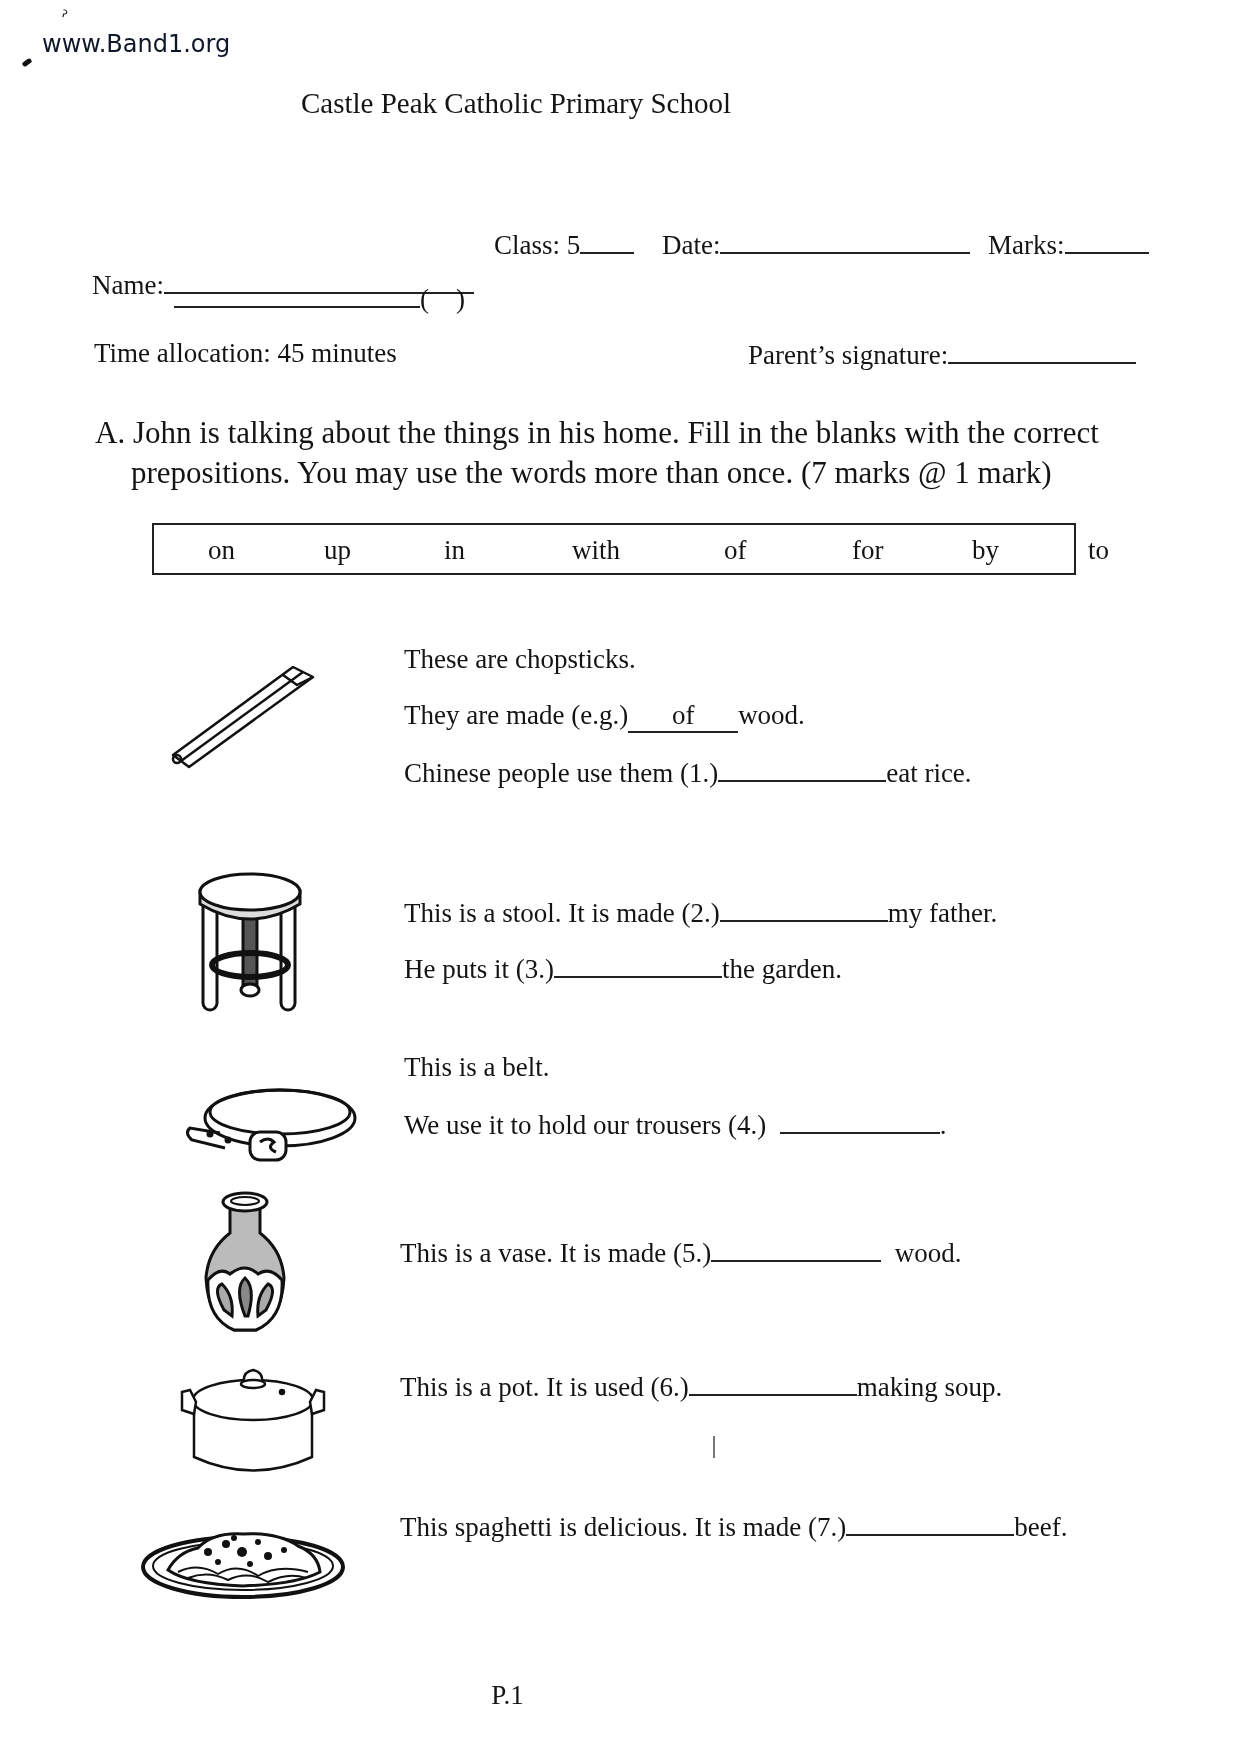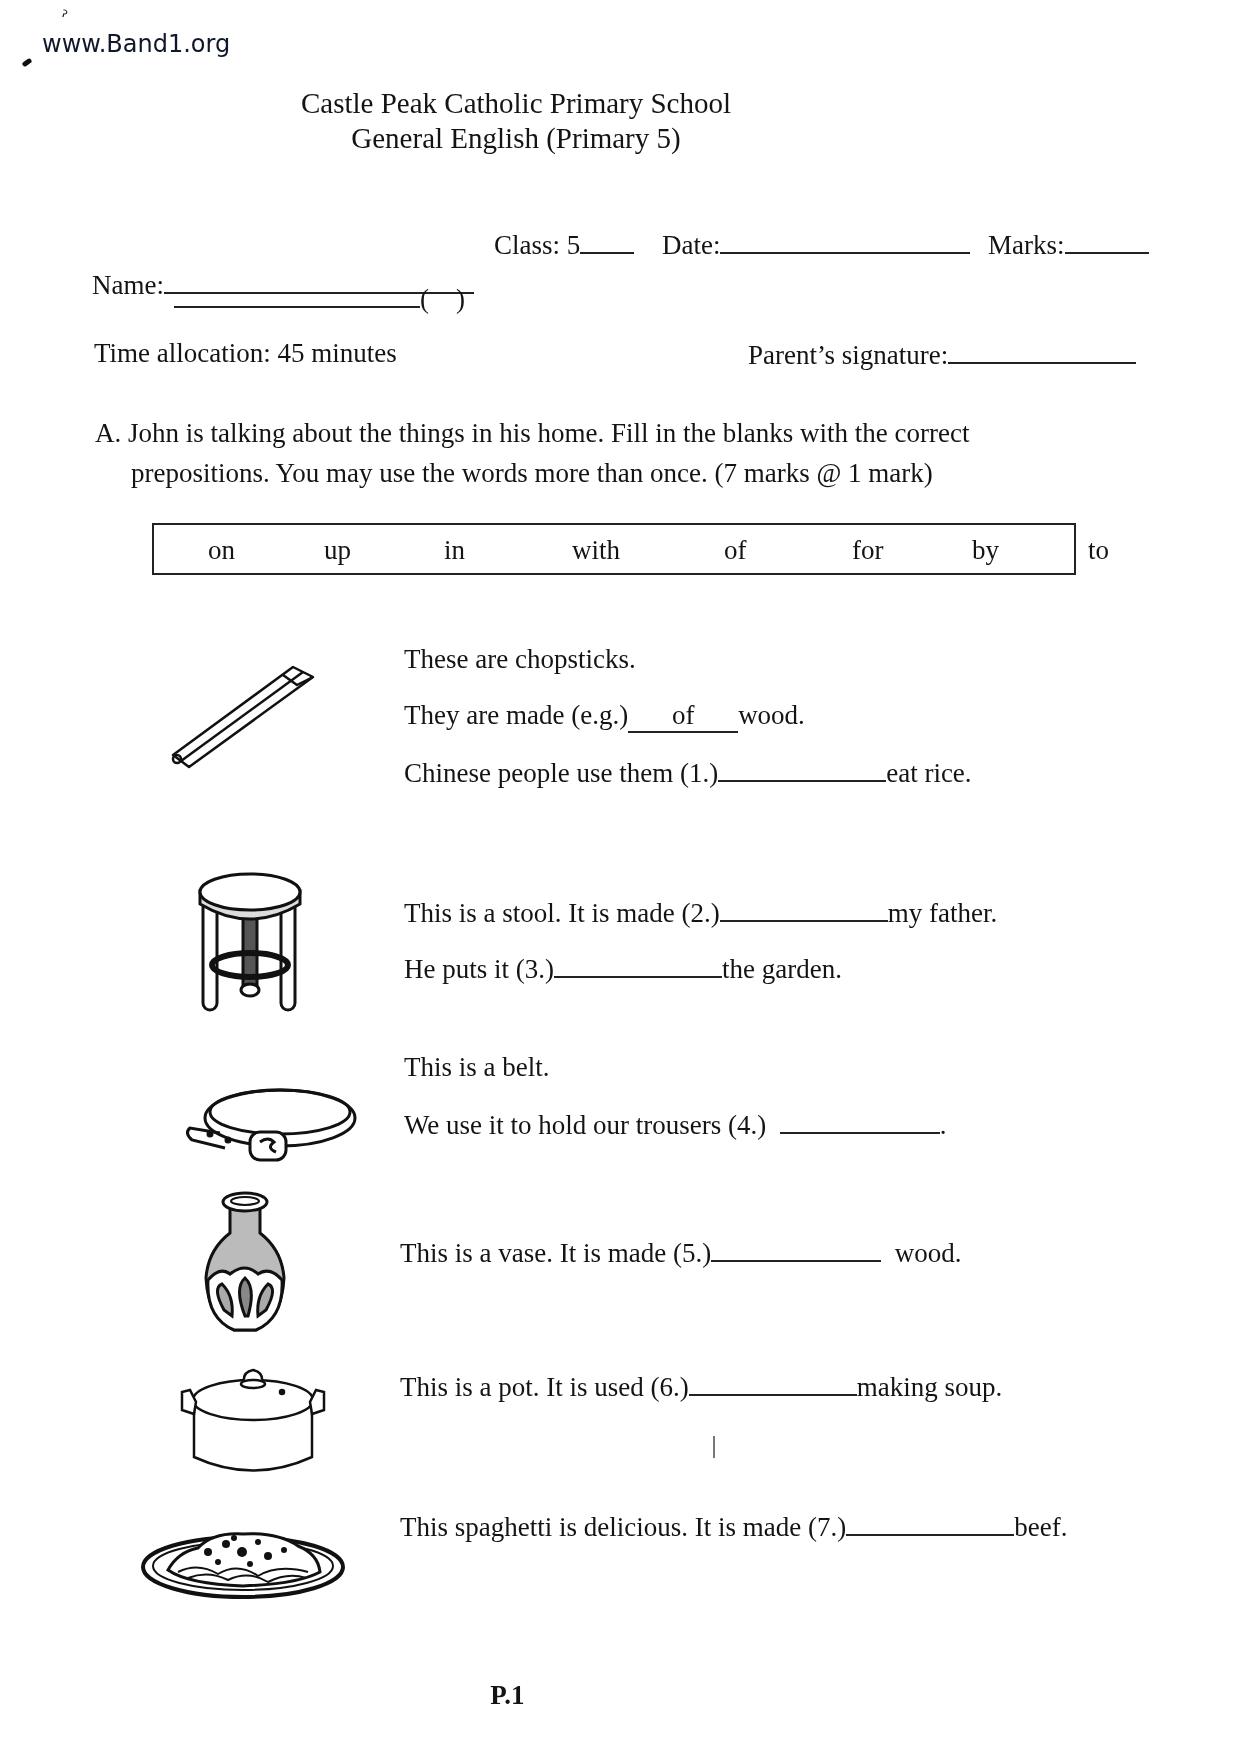--- a/index.html
+++ b/index.html
@@ -5,40 +5,39 @@
   html, body { margin: 0; padding: 0; background: #ffffff; }
   body { width: 1240px; height: 1754px; position: relative; overflow: hidden; color: #141414;
          font-family: "Liberation Serif", "DejaVu Serif", serif; }
   .abs { position: absolute; }
   .watermark { left: 42px; top: 30px; font-family: "DejaVu Sans", "Liberation Sans", sans-serif; font-size: 24px; color: #0f172a; }
   .scribble { left: 60px; top: 6px; font-size: 18px; font-family: "DejaVu Sans", sans-serif; color:#111; transform: rotate(20deg); }
   .scribble2 { left: 22px; top: 60px; width: 10px; height: 5px; background: #111; border-radius: 3px; transform: rotate(-35deg); }
   .header { left: 0; width: 1032px; top: 86px; text-align: center; font-size: 29px; line-height: 35px; }
   .row { font-size: 27px; white-space: nowrap; }
   .blank { display: inline-block; border-bottom: 2px solid #222; height: 24px; vertical-align: baseline; }
-  .instr { left: 95px; top: 413px; width: 1080px; font-size: 27px; line-height: 40px; }
+  .instr { left: 95px; top: 413px; width: 1080px; font-size: 31px; line-height: 40px; }
   .instr .bold { font-weight: normal; }
   .instr .indent { padding-left: 36px; }
   .wordbox { left: 152px; top: 523px; width: 924px; height: 52px; border: 2px solid #222; box-sizing: border-box; }
   .word { position: absolute; top: 10px; font-size: 27px; }
   .q { font-size: 27px; white-space: nowrap; }
   .pic { position: absolute; }
-  .pagenum { left: 0; width: 1015px; text-align: center; top: 1680px; font-size: 27px; font-weight: bold; }
+  .pagenum { left: 0; width: 1015px; text-align: center; top: 1680px; font-size: 27px; }
   .example-answer { display: inline-block; width: 110px; border-bottom: 2px solid #222; text-align: center; }
 </style>
 </head>
 <body>
 
 <div class="abs scribble">ˀ</div>
 <div class="abs scribble2"></div>
 <div class="abs watermark">www.Band1.org</div>
 
 <div class="abs header">
   <div>Castle Peak Catholic Primary School</div>
-  <div>General English (Primary 5)</div>
 </div>
 
 <div class="abs row" style="left:92px; top:228px;margin-top:40px;">
   <span>Name:</span><span class="blank" style="width:310px"></span>
 </div>
 <div class="abs row" style="left:494px; top:228px;">
   <span>Class: 5</span><span class="blank" style="width:54px"></span>
 </div>
 <div class="abs row" style="left:662px; top:228px;">
   <span>Date:</span><span class="blank" style="width:250px"></span>

